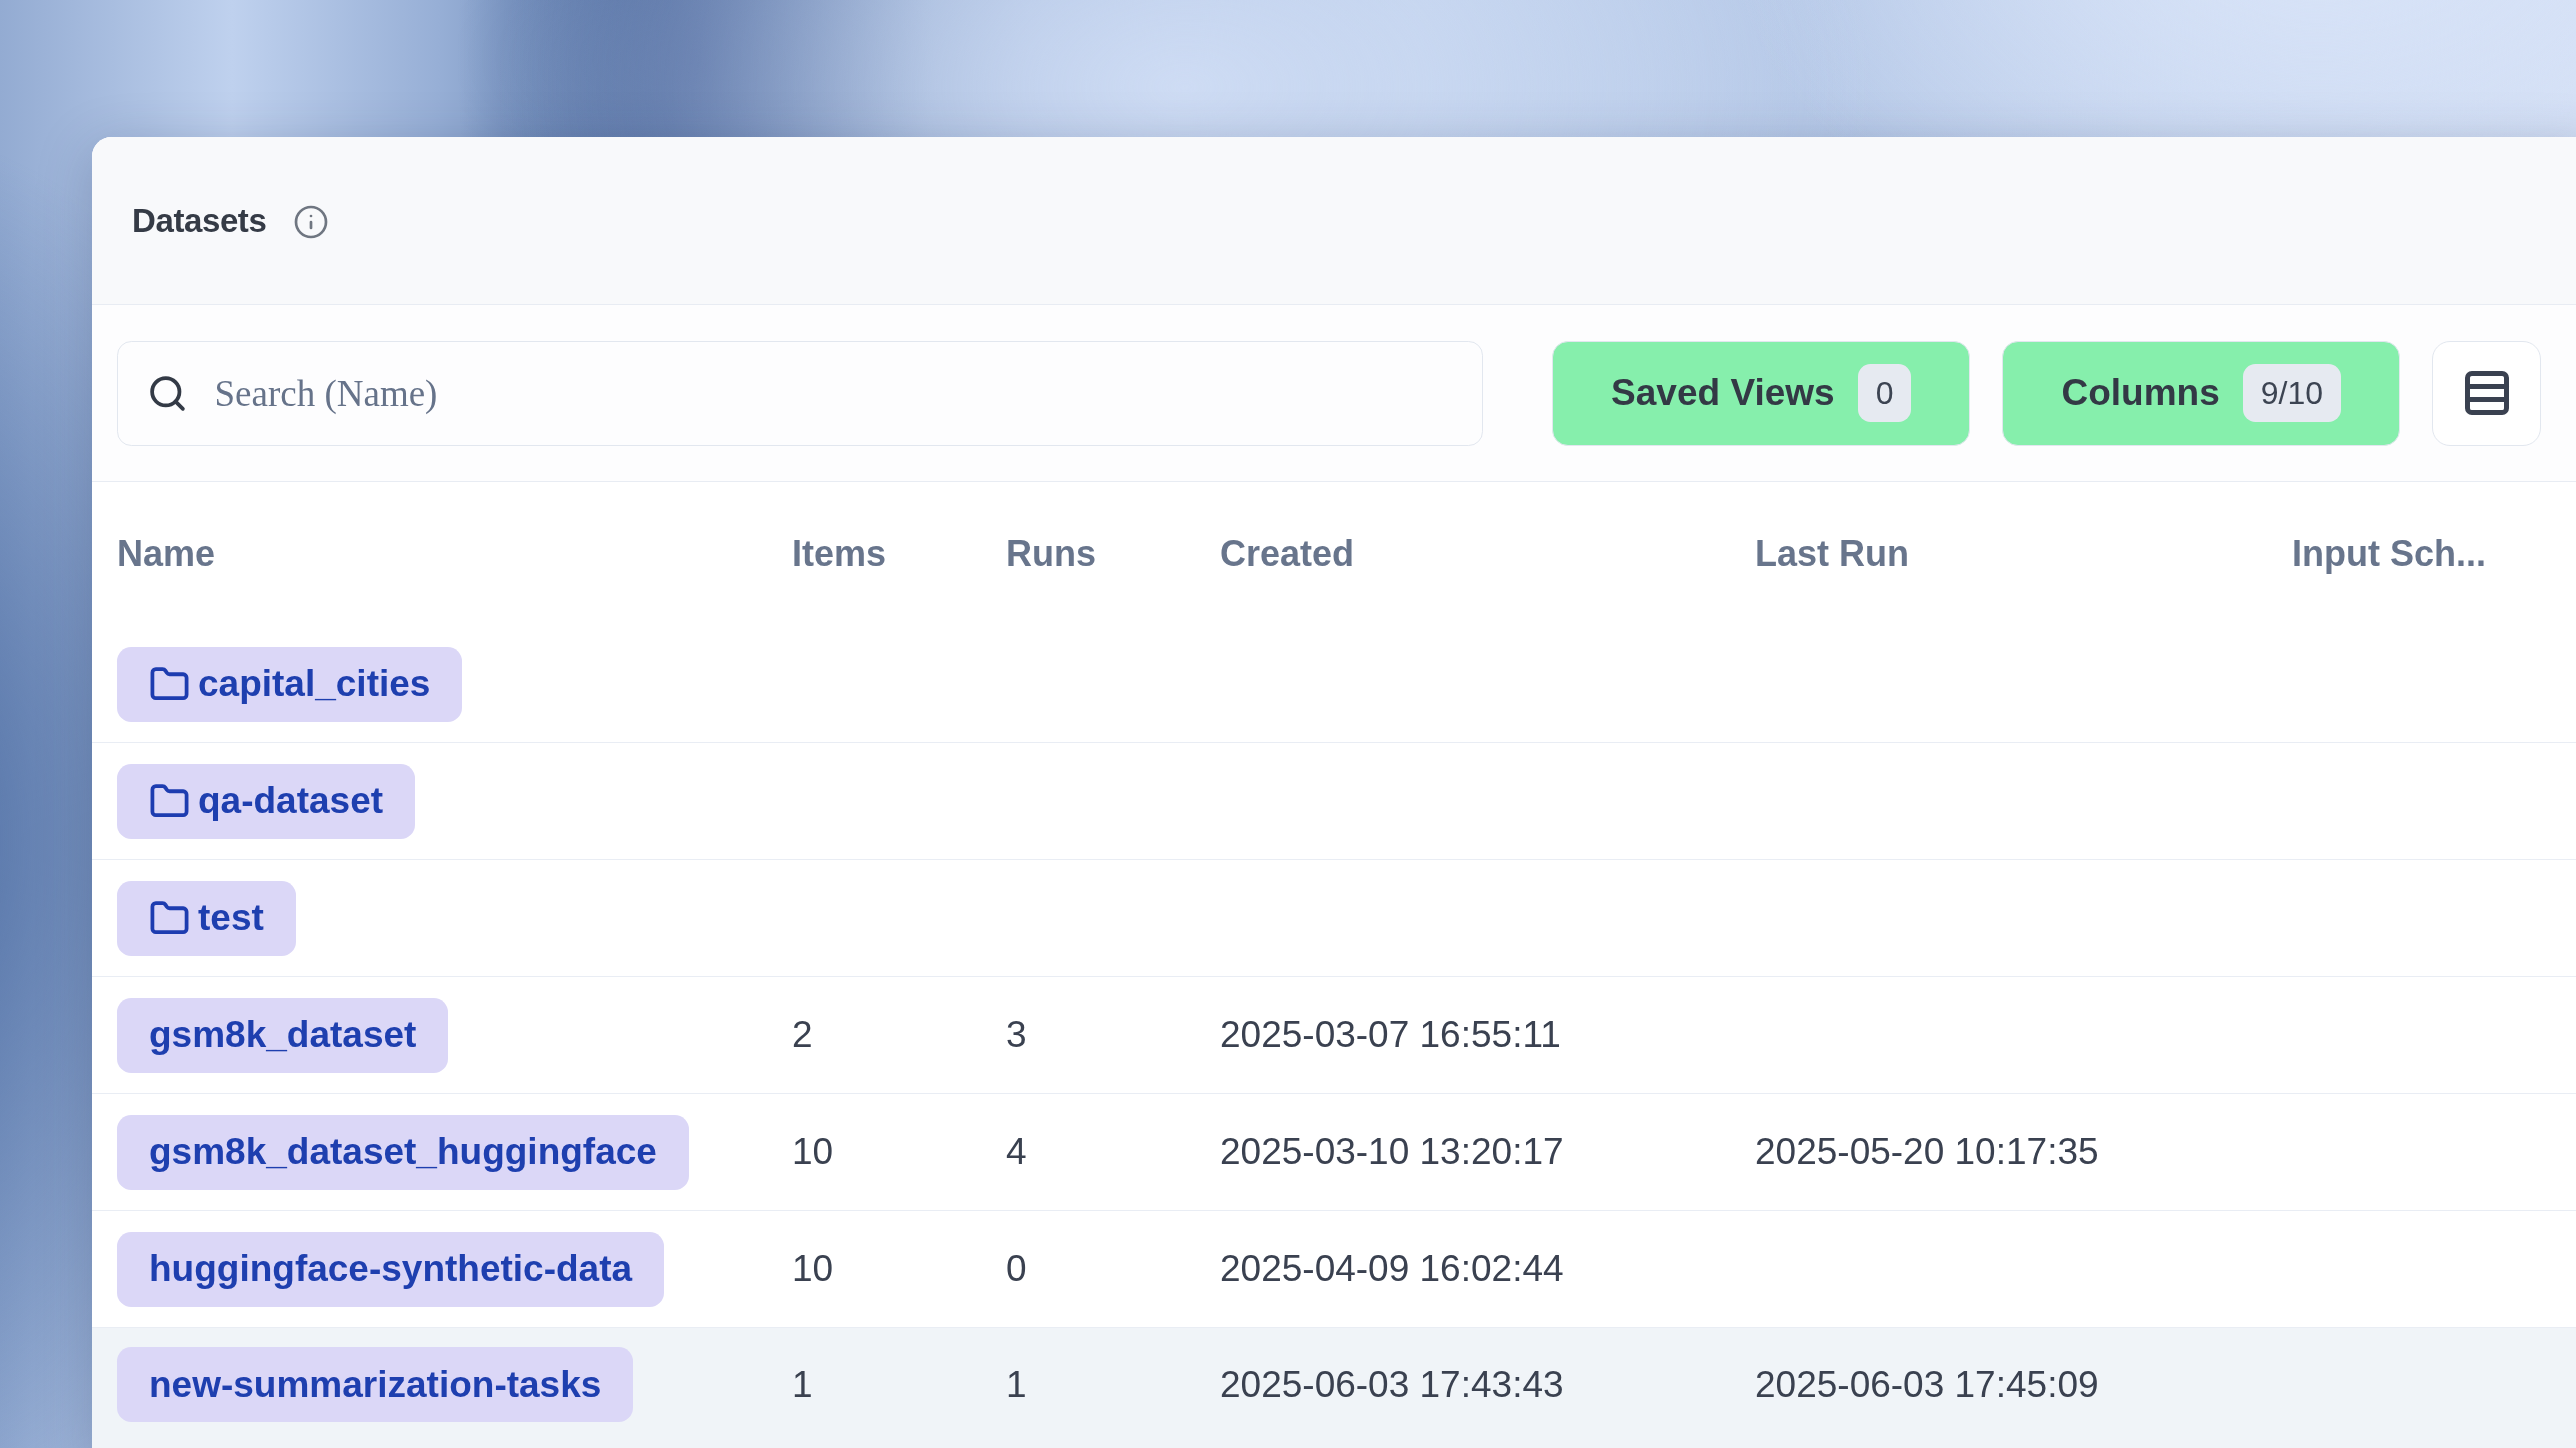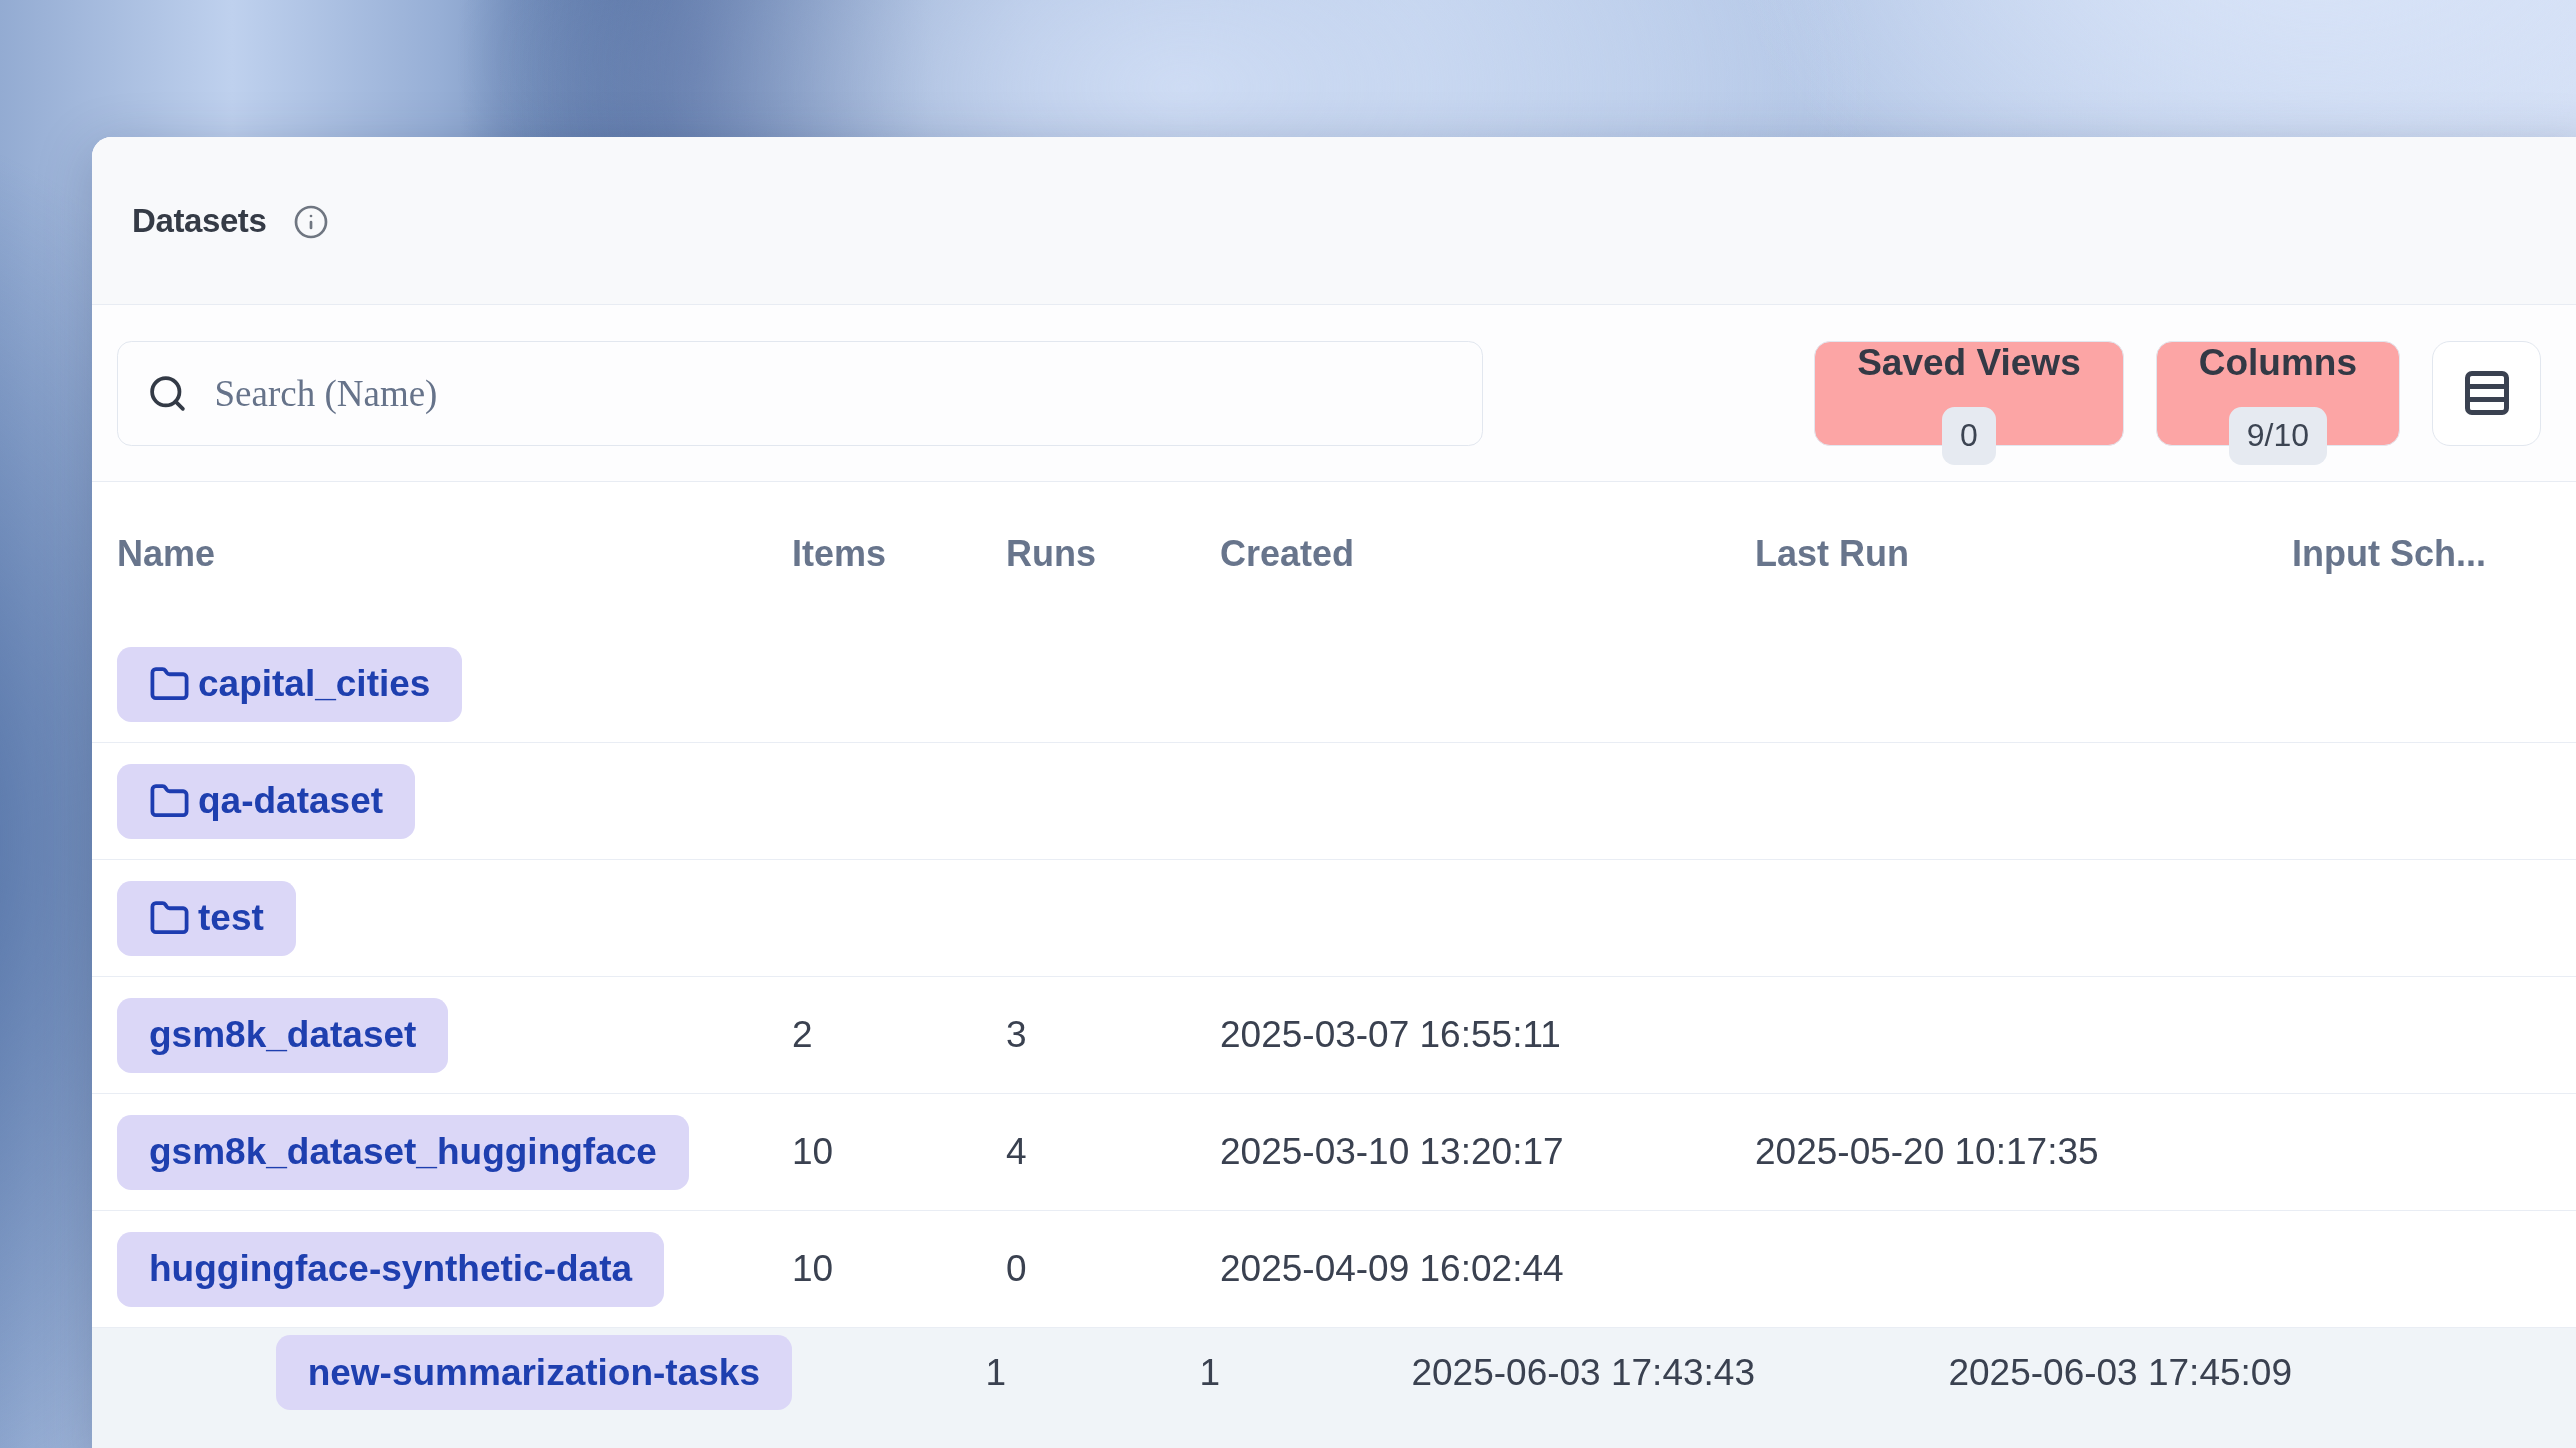--- a/index.html
+++ b/index.html
@@ -43,23 +43,23 @@
     background:#fdfdfe; border:1.8px solid #e2e7ef; border-radius:14.3px;
     display:flex; align-items:center; padding:0 28.5px; gap:27px;
   }
   .search-box svg { flex:none; color:#333a46; }
   .search-input {
     flex:1; border:none; outline:none; background:transparent;
     font-family:Liberation Serif, serif; font-size:37px; color:#353b46;
   }
   .search-input::placeholder { color:#66738a; opacity:1; }
   .btn {
-    height:105px; background:#fca5a5; border:1.8px solid #e2e7ef; border-radius:16px;
-    display:inline-flex; align-items:center; gap:23px; padding:0 42px;
-    font-size:37px; font-weight:600; color:#333945; cursor:pointer;flex-direction:column;
+    height:105px; background:#86efac; border:1.8px solid #e2e7ef; border-radius:16px;
+    display:inline-flex; align-items:center; gap:23px; padding:0 58px;
+    font-size:37px; font-weight:600; color:#333945; cursor:pointer;
   }
   .btn:first-of-type { margin-left:auto; }
   .count-badge {
     background:#e6eaf1; border-radius:12.5px; padding:10.7px 18px;
     font-size:32px; font-weight:500; color:#3c4452;
   }
   .icon-btn {
     width:109px; height:105px; flex:none;
     background:#ffffff; border:1.8px solid #e2e7ef; border-radius:18px;
     display:inline-flex; align-items:center; justify-content:center;
@@ -75,21 +75,21 @@
   .thead {
     height:144px; background:#ffffff;
     font-size:36px; font-weight:600; color:#68758c;
   }
   .thead .hcell { white-space:nowrap; overflow:hidden; }
   .trow {
     height:117px; border-bottom:1.8px solid #e9edf4; background:#ffffff;
     font-size:37px; color:#3a4150; cursor:pointer;
   }
   .trow.highlight { height:178px; background:#f0f4f8; align-content:start; }
-  .trow.highlight .cell { margin-top:7px;text-align:right; }
+  .trow.highlight .cell { margin-top:19px; }
   .cell { white-space:nowrap; }
   .name-badge {
     display:inline-flex; align-items:center; gap:8px;
     height:75px; padding:0 32px; border-radius:14.3px;
     background:#dbd7f7; color:#1e3faf;
     font-size:37px; font-weight:700;
   }
   .name-badge svg { flex:none; color:#1d3cb0; }
 </style>
 </head>

